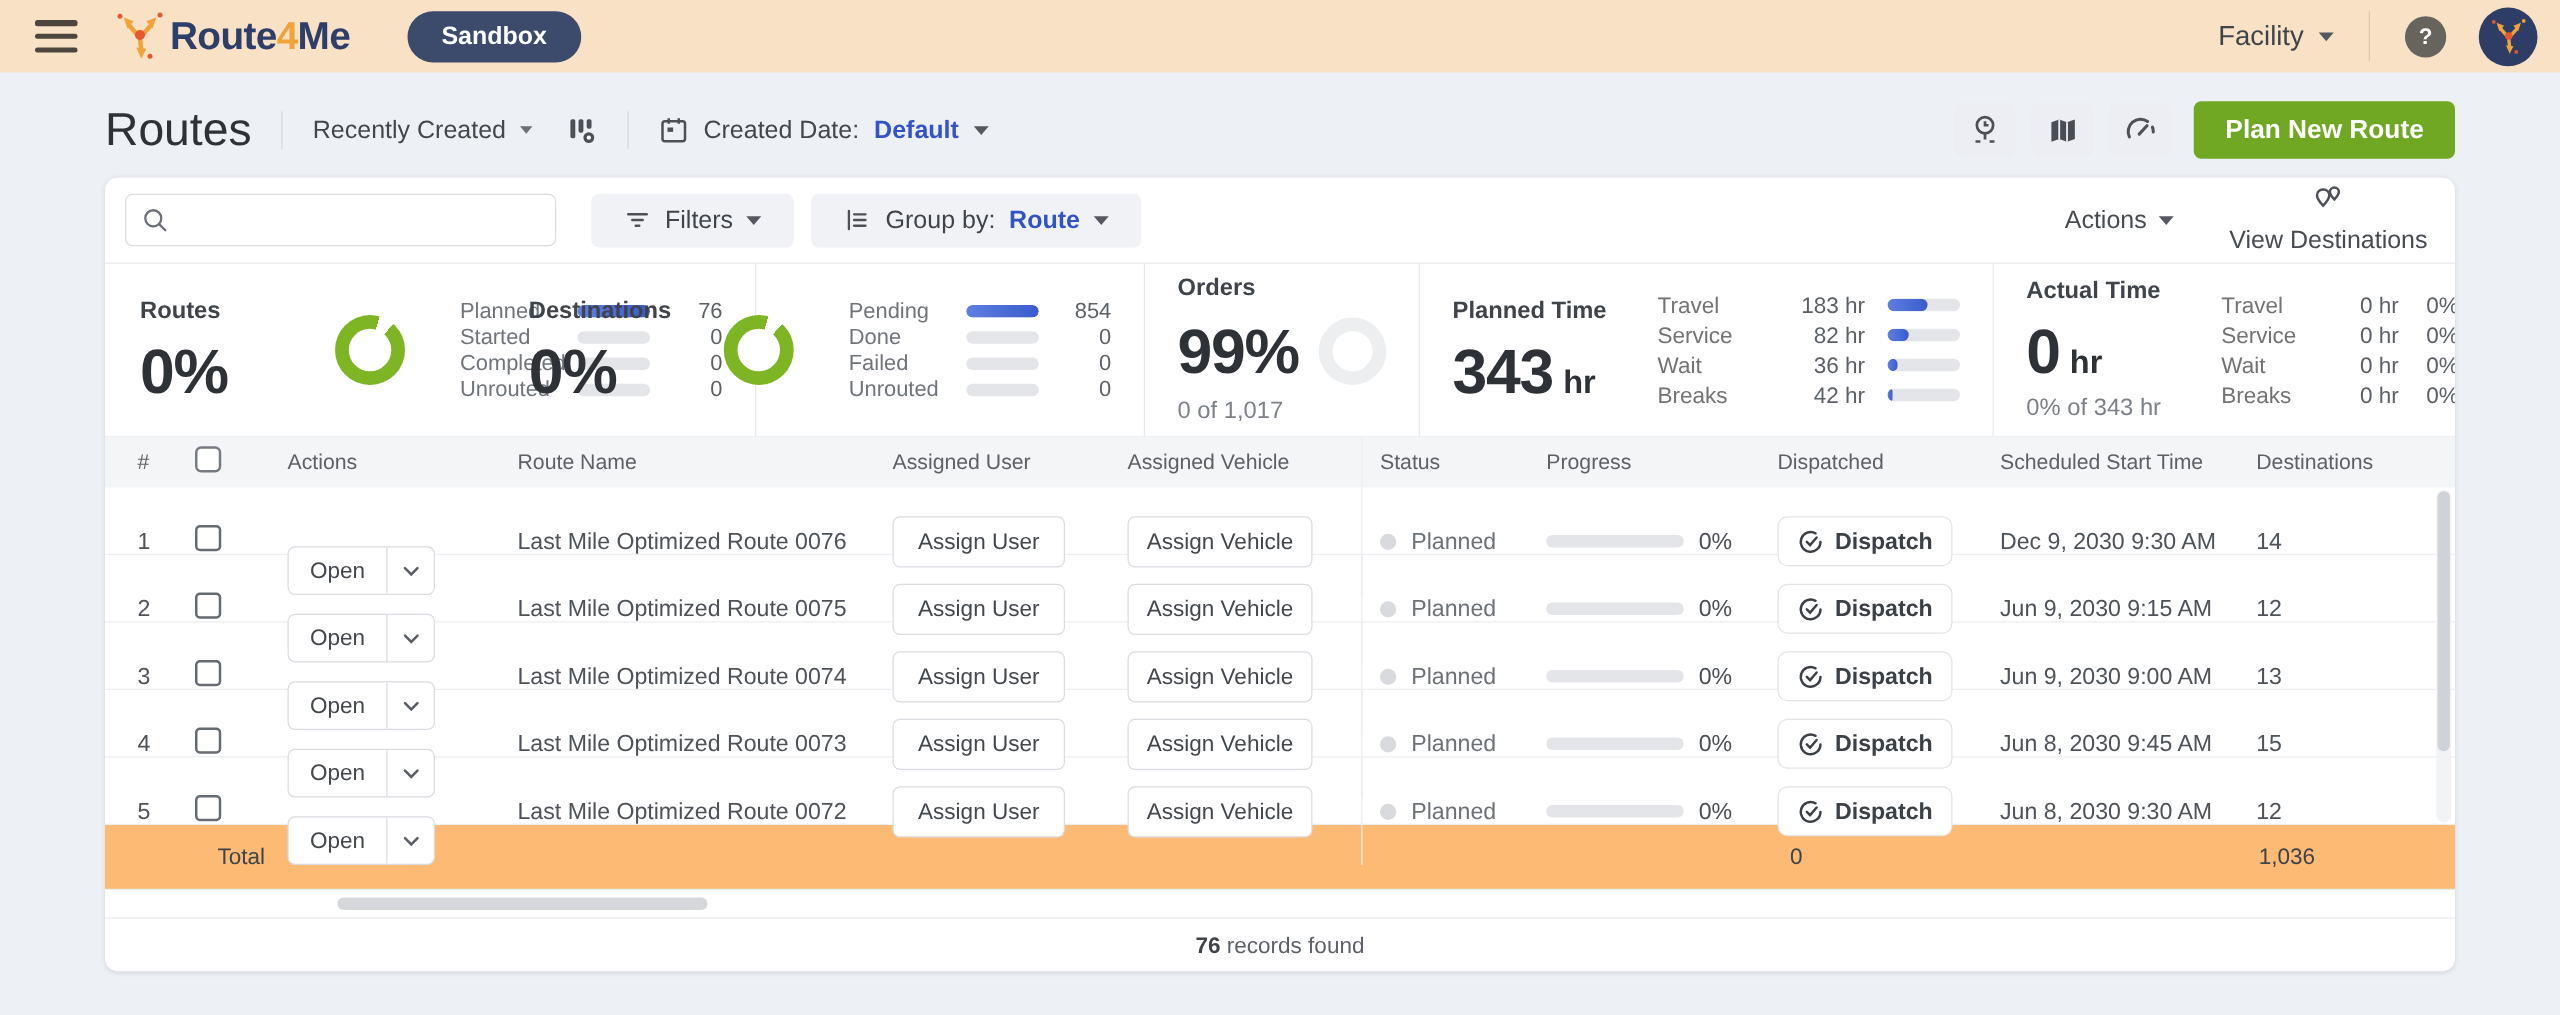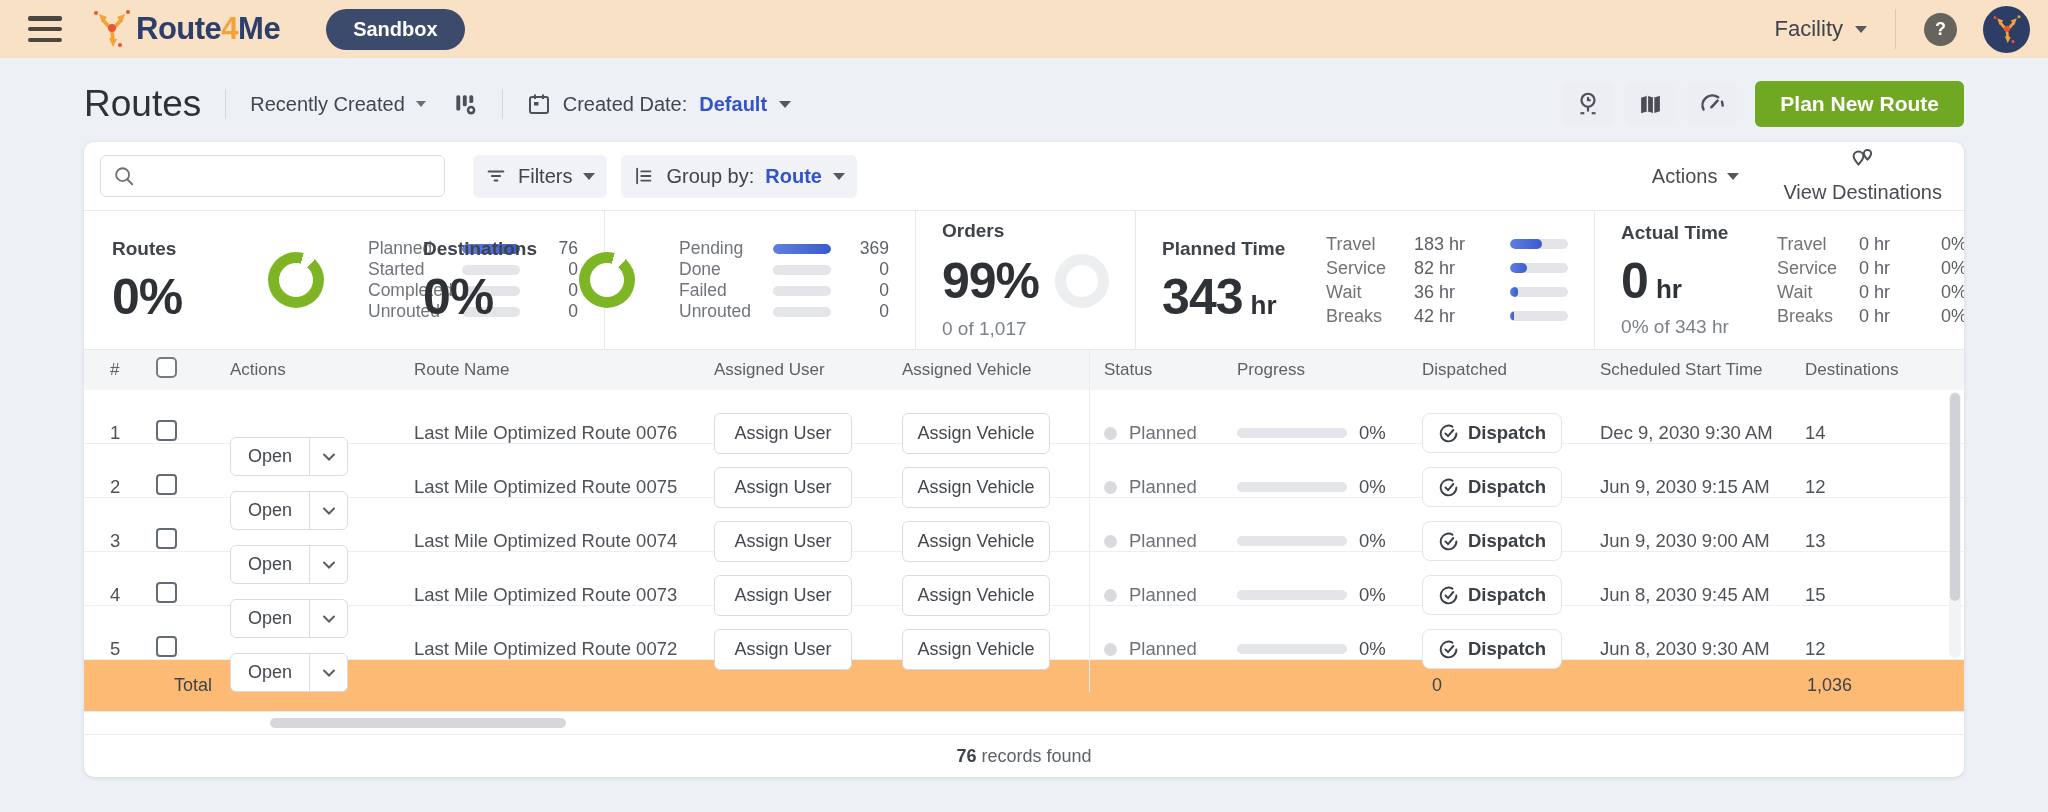--- a/index.html
+++ b/index.html
@@ -35,21 +35,21 @@
   .blue-val { color:#3353c9; font-weight:700; }
   .icon-btn { width:50px; height:44px; background:#eceef3; border-radius:8px; display:flex; align-items:center; justify-content:center; margin-left:12px; cursor:pointer; }
   .btn-green { margin-left:18px; background:#71a823; color:#fff; border:none; font-size:21px; font-weight:700; padding:11px 25px; border-radius:6px; cursor:pointer; font-family:inherit; }
   
   .card { margin:12px 84px 0; height:635px; background:#fff; border-radius:10px; box-shadow:0 1px 4px rgba(31,41,55,.12); position:relative; overflow:hidden; }
   
   .toolbar { height:68px; display:flex; align-items:center; padding:0 22px 0 16px; }
   .search-box { width:345px; height:42px; border:1px solid #d9dce1; border-radius:6px; display:flex; align-items:center; padding:0 12px; gap:9px; background:#fff; }
   .search-box input { border:none; outline:none; flex:1; font-size:19px; color:#3b4046; font-family:inherit; background:transparent; }
   .search-box input::placeholder { color:#9aa0a8; }
-  .soft-btn { display:flex; align-items:center; gap:11px; background:#f1f2f6; border-radius:6px; padding:10px 12px; font-size:20px; color:#3f444b; cursor:pointer; }
+  .soft-btn { display:flex; align-items:center; gap:11px; background:#f1f2f6; border-radius:6px; padding:10px 26px; font-size:20px; color:#3f444b; cursor:pointer; }
   .filters-btn { margin-left:28px; }
   .groupby-btn { margin-left:14px; }
   .actions-dd { display:flex; align-items:center; gap:10px; font-size:20px; color:#474c52; cursor:pointer; margin-right:44px; }
   .viewdest { display:flex; align-items:center; gap:9px; font-size:20px; color:#474c52; cursor:pointer;flex-direction:column; }
   
   .stats { height:140px; border-top:1px solid #e7e9ec; border-bottom:1px solid #e7e9ec; display:flex; align-items:stretch; }
   .panel { display:flex; align-items:center; padding:0 26px; border-right:1px solid #e7e9ec; }
   .panel:last-child { border-right:none; }
   .sp-left { display:flex; flex-direction:column; justify-content:center; min-width:128px; }
   .sp-label { font-size:19px; font-weight:700; color:#3f434a; margin-bottom:12px; }
@@ -63,21 +63,21 @@
   .rows-col { display:flex; flex-direction:column; margin-left:34px; }
   .srow { display:flex; align-items:center; height:21px; }
   .srow-label { width:94px; font-size:17.5px; color:#70757c; }
   .sbar { width:58px; height:10px; background:#e4e5e8; border-radius:5px; overflow:hidden; flex:none; }
   .sbar-fill { display:block; height:100%; width:0; border-radius:5px; background:linear-gradient(90deg,#5f7fe0,#3a5bcd); }
   .srow-val { width:46px; text-align:right; font-size:17.5px; color:#5c6167; margin-left:12px; }
   .orders-mid { display:flex; align-items:center; }
   .trows { display:flex; flex-direction:column; margin-left:36px; }
   .trow { display:flex; align-items:center; height:24px; }
   .trow-label { width:88px; font-size:18px; color:#737373; }
-  .trow-val { width:78px; font-size:18px; color:#5c6167; margin-right:18px; }
+  .trow-val { width:78px; text-align:right; font-size:18px; color:#5c6167; margin-right:18px; }
   .trow-pct { width:50px; text-align:left; font-size:18px; color:#5c6167; margin-right:16px; }
   
   .grid { display:grid; grid-template-columns:46px 58px 180px 320px 180px 195px 148px 185px 170px 205px 1fr; align-items:center; padding:0 26px; }
   .thead { height:40px; background:#f4f5f7; font-size:17px; color:#5d6167; }
   .cell-pad16 { padding-left:16px; }
   .cell-pad20 { padding-left:20px; }
   .cell-pad8 { padding-left:8px; }
   .status-cell { border-left:1px solid #e9ebee; height:100%; display:flex; align-items:center; padding-left:14px; }
   .cb { width:21px; height:21px; border:2px solid #656b73; border-radius:4px; background:#fff; display:inline-block; cursor:pointer; }
   .thead .cb { border-color:#767b83; }
@@ -320,21 +320,21 @@
         <span class="sp-big">0%</span>
       </div>
       <div class="donut"></div>
       <div class="rows-col">
 
           <div class="srow">
             <span class="srow-label">Pending</span>
             <span class="sbar">
               <span class="sbar-fill" style="width: 100%;"></span>
             </span>
-            <span class="srow-val">369</span>
+            <span class="srow-val">854</span>
           </div>
 
           <div class="srow">
             <span class="srow-label">Done</span>
             <span class="sbar">
               <span class="sbar-fill" style="width: 0%;"></span>
             </span>
             <span class="srow-val">0</span>
           </div>
 

